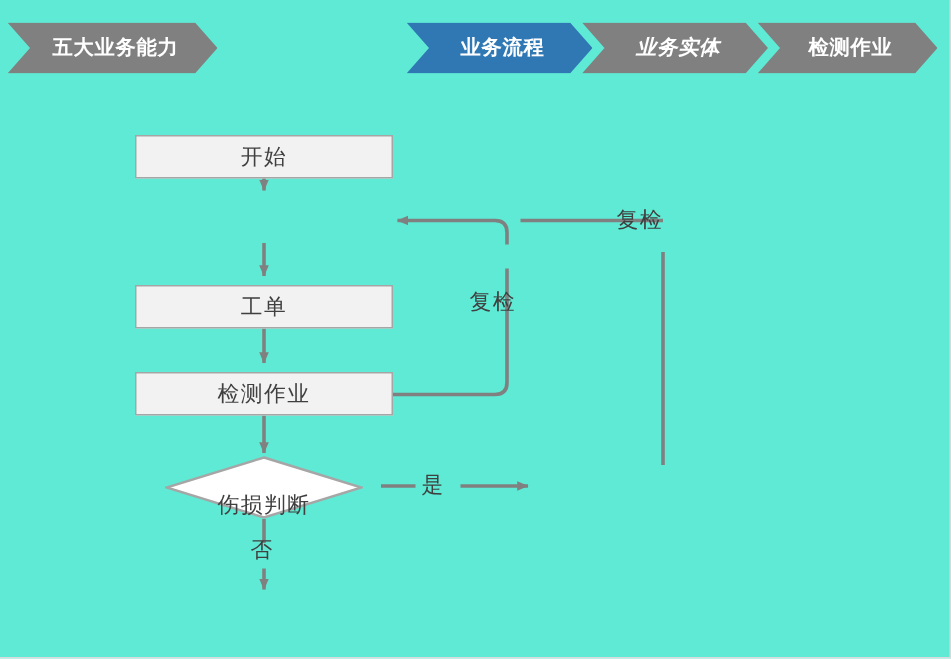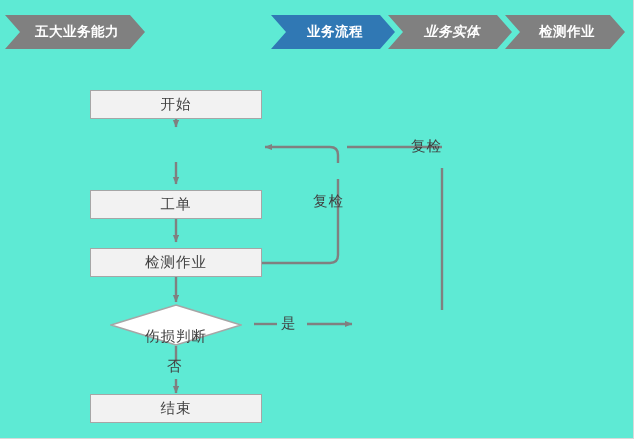--- a/index.html
+++ b/index.html
@@ -161,23 +161,20 @@
   </div>
 
   <div class="diamond-wrap" style="left:110px; top:304px; width:132px; height:42px;">
     <svg class="diamond-shape" viewBox="0 0 132 42" preserveAspectRatio="none">
       <polygon points="66,1 131,21 66,41 1,21" fill="#FFFFFF" stroke="#A6A6A6" stroke-width="1.6"></polygon>
     </svg>
     <span class="diamond-label">伤损判断</span>
   </div>
 
 
-  <div class="node" style="left:90px;  top:394px; width:172px; height:29px;">
-    <span>结束</span>
-  </div>
 
   <div class="edge-label" style="left:313px; top:192px;">复检</div>
 
   <div class="edge-label" style="left:411px; top:137px;">复检</div>
 
   <div class="edge-label" style="left:281px; top:314px;">是</div>
 
   <div class="edge-label" style="left:167px; top:357px;">否</div>
 
 </div>

